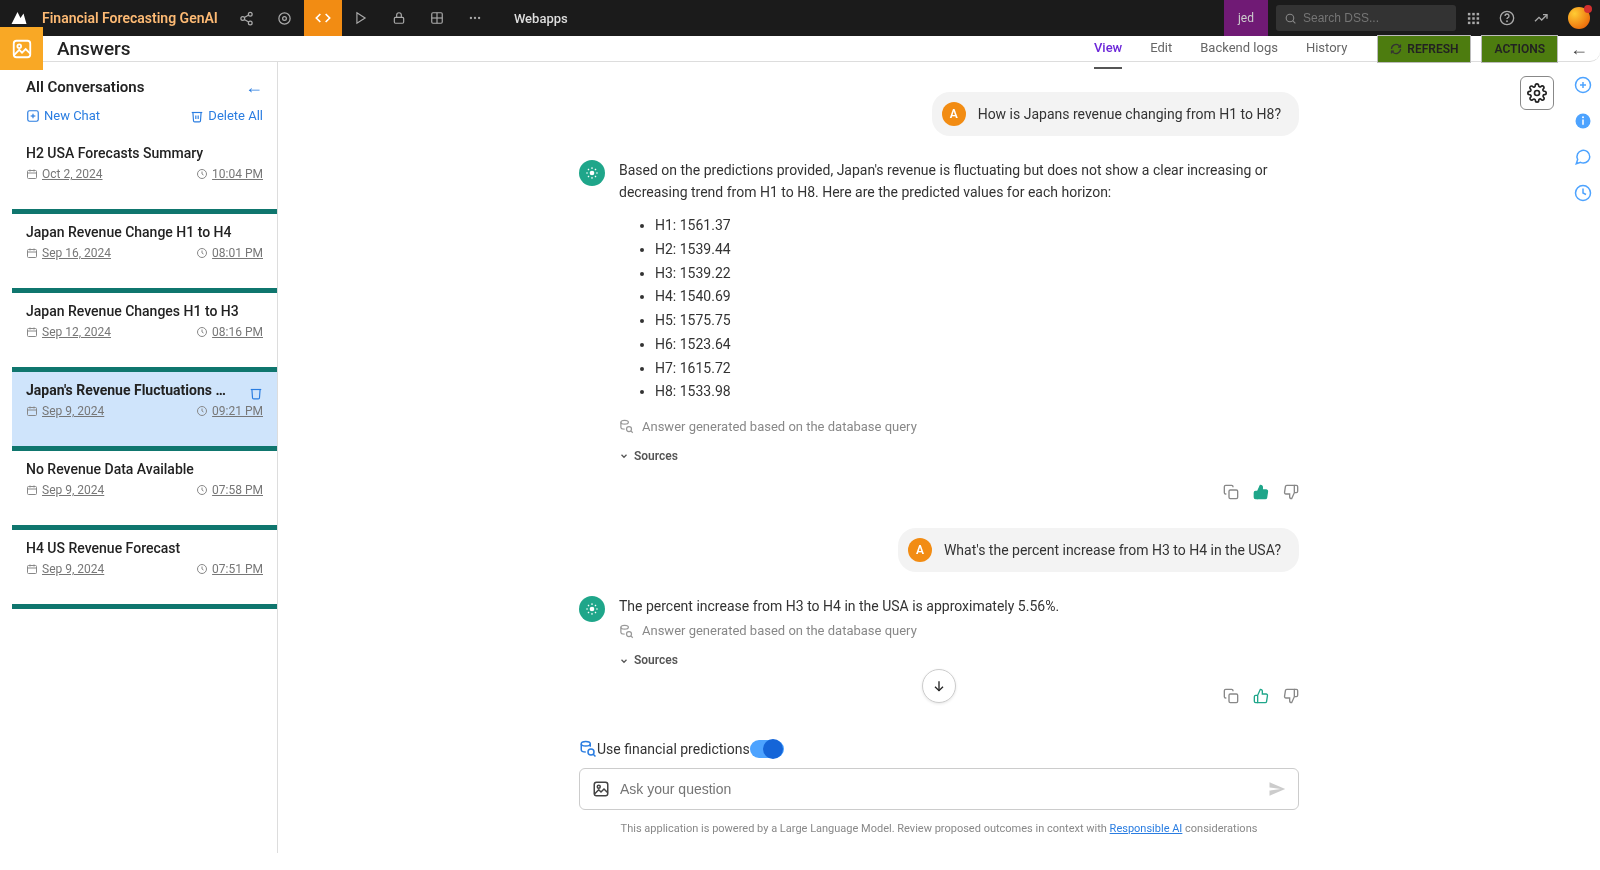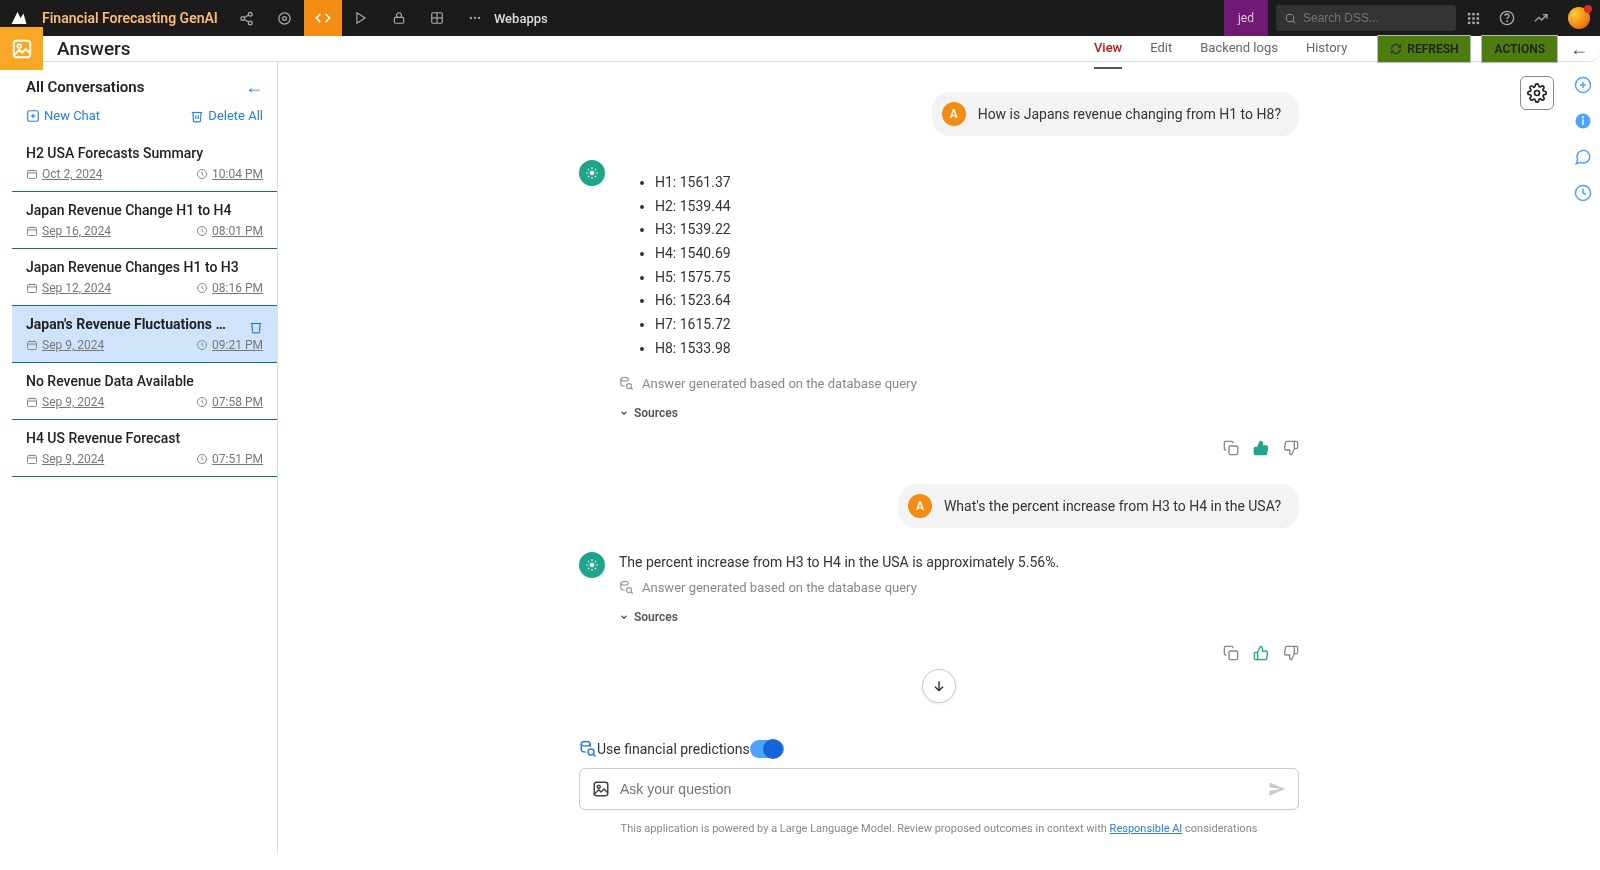--- a/index.html
+++ b/index.html
@@ -4,49 +4,49 @@
 <style>
 * { box-sizing: border-box; margin: 0; padding: 0; }
 body { font-family: -apple-system, BlinkMacSystemFont, "Segoe UI", Roboto, sans-serif; font-size: 13px; color: #222; background: #fff; overflow: hidden; width: 1600px; height: 870px; }
 
 
 .topbar { height: 36px; background: #1b1b1b; display: flex; align-items: center; color: #ddd; }
 .topbar .bird { width: 38px; display:flex; align-items:center; justify-content:center;}
 .topbar .title { font-weight: 600; font-size: 14px; color: #fdba74; padding: 0 10px 0 4px;}
 .topbar .iconbtn { width: 38px; height:36px; display:flex; align-items:center; justify-content:center; cursor:pointer;}
 .topbar .iconbtn.active { background: #f28c13; }
-.topbar .breadcrumb { font-size: 13px; color:#ddd; font-weight:500;}
+.topbar .breadcrumb { margin-left: 20px; font-size: 13px; color:#ddd; font-weight:500;}
 .topbar .spacer { flex: 1; }
 .topbar .user { background:#701a75; padding: 0 14px; height:36px; display:flex; align-items:center; color:#ccc; font-size:12px;}
 .topbar .search { background:#333; margin-left:8px; height:26px; width:180px; border-radius:3px; display:flex; align-items:center; padding:0 8px; color:#888;}
 .topbar .search input { background:transparent; border:none; outline:none; color:#ccc; font-size:12px; margin-left:6px; width:130px;}
 .topbar .righticon { width:34px; display:flex; align-items:center; justify-content:center; color:#aaa; cursor:pointer;}
 .topbar .avatar { width:22px; height:22px; border-radius:50%; background: radial-gradient(circle at 30% 30%, #ffcc33, #e65100); position:relative; margin:0 10px;}
 .topbar .avatar::after { content:''; position:absolute; top:-2px; right:-2px; width:8px; height:8px; background:#d32f2f; border-radius:50%;}
 
 
 .subbar { height: 26px; border-bottom: 1px solid #ddd; display:flex; align-items:center;border-radius:10px;}
 .subbar .logo { width:43px; height:43px; background:#f9a825; display:flex; align-items:center; justify-content:center;}
 .subbar .pagetitle { font-size: 19px; font-weight:500; margin-left:14px;}
 .subbar .spacer { flex:1;}
 .subbar .tabs { display:flex; gap:28px; margin-right:20px; font-size:13px; color:#666;}
 .subbar .tab { padding:12px 0; cursor:pointer;}
-.subbar .tab.active { color:#b91c1c; border-bottom:2px solid #555; font-weight:500;}
+.subbar .tab.active { color:#6d28d9; border-bottom:2px solid #555; font-weight:500;}
 .subbar .btn { border:1px solid #bbb; padding:6px 12px; font-size:12px; font-weight:600; cursor:pointer; margin-left:10px; display:flex; align-items:center; gap:5px; background:#4d7c0f;}
 .subbar .backarrow { width:42px; text-align:center; cursor:pointer; font-size:18px; color:#444;}
 
 
 .main { display:flex; height: calc(870px - 36px - 43px);}
 .sidebar { width: 266px; border-right:1px solid #ddd; display:flex; flex-direction:column; overflow-y:auto;margin-left:12px;}
 .sidebar .hdr { padding: 14px 14px 10px; display:flex; align-items:center; justify-content:space-between;}
 .sidebar .hdr .ttl { font-weight:600; font-size:15px;}
 .sidebar .actions { padding: 0 14px 12px; display:flex; justify-content:space-between; font-size:13px;}
 .sidebar .actions .new { color:#2a7de1; cursor:pointer; display:flex; align-items:center; gap:4px;}
 .sidebar .actions .del { color:#2a7de1; cursor:pointer; display:flex; align-items:center; gap:4px;}
-.conv { padding: 10px 14px 10px; border-bottom:1px solid #0f766e; cursor:pointer;}
+.conv { padding: 10px 14px 28px; border-bottom:5px solid #0f766e; cursor:pointer;}
 .conv.active { background:#cfe4fb;}
 .conv .ctitle { font-size:14px; font-weight:500; margin-bottom:6px; white-space:nowrap; overflow:hidden; text-overflow:ellipsis; max-width:220px;}
 .conv.active .ctitle { font-weight:700; max-width:200px; display:inline-block;}
 .conv .meta { display:flex; justify-content:space-between; font-size:12px; color:#777;text-decoration:underline;}
 .conv .meta span { display:flex; align-items:center; gap:4px;}
 .conv.active .trash { color:#2a7de1; margin-left:6px;}
 .conv .titlerow { display:flex; align-items:center; justify-content:space-between;}
 
 
 .chatwrap { flex:1; position:relative; display:flex; flex-direction:column;}
@@ -396,20 +396,21 @@
             </div>
           </div>
           <div class="botmsg">
             <div class="bav">
               <svg width="14" height="14" viewBox="0 0 24 24" fill="#fff">
                 <circle cx="12" cy="12" r="4"></circle>
                 <path d="M12 2v3M12 19v3M2 12h3M19 12h3M5 5l2 2M17 17l2 2M5 19l2-2M17 7l2-2" stroke="#fff" stroke-width="2"></path>
               </svg>
             </div>
             <div class="body">
+              <div>Based on the predictions provided, Japan's revenue is fluctuating but does not show a clear increasing or decreasing trend from H1 to H8. Here are the predicted values for each horizon:</div>
               <ul>
                 <li>H1: 1561.37</li>
                 <li>H2: 1539.44</li>
                 <li>H3: 1539.22</li>
                 <li>H4: 1540.69</li>
                 <li>H5: 1575.75</li>
                 <li>H6: 1523.64</li>
                 <li>H7: 1615.72</li>
                 <li>H8: 1533.98</li>
               </ul>

